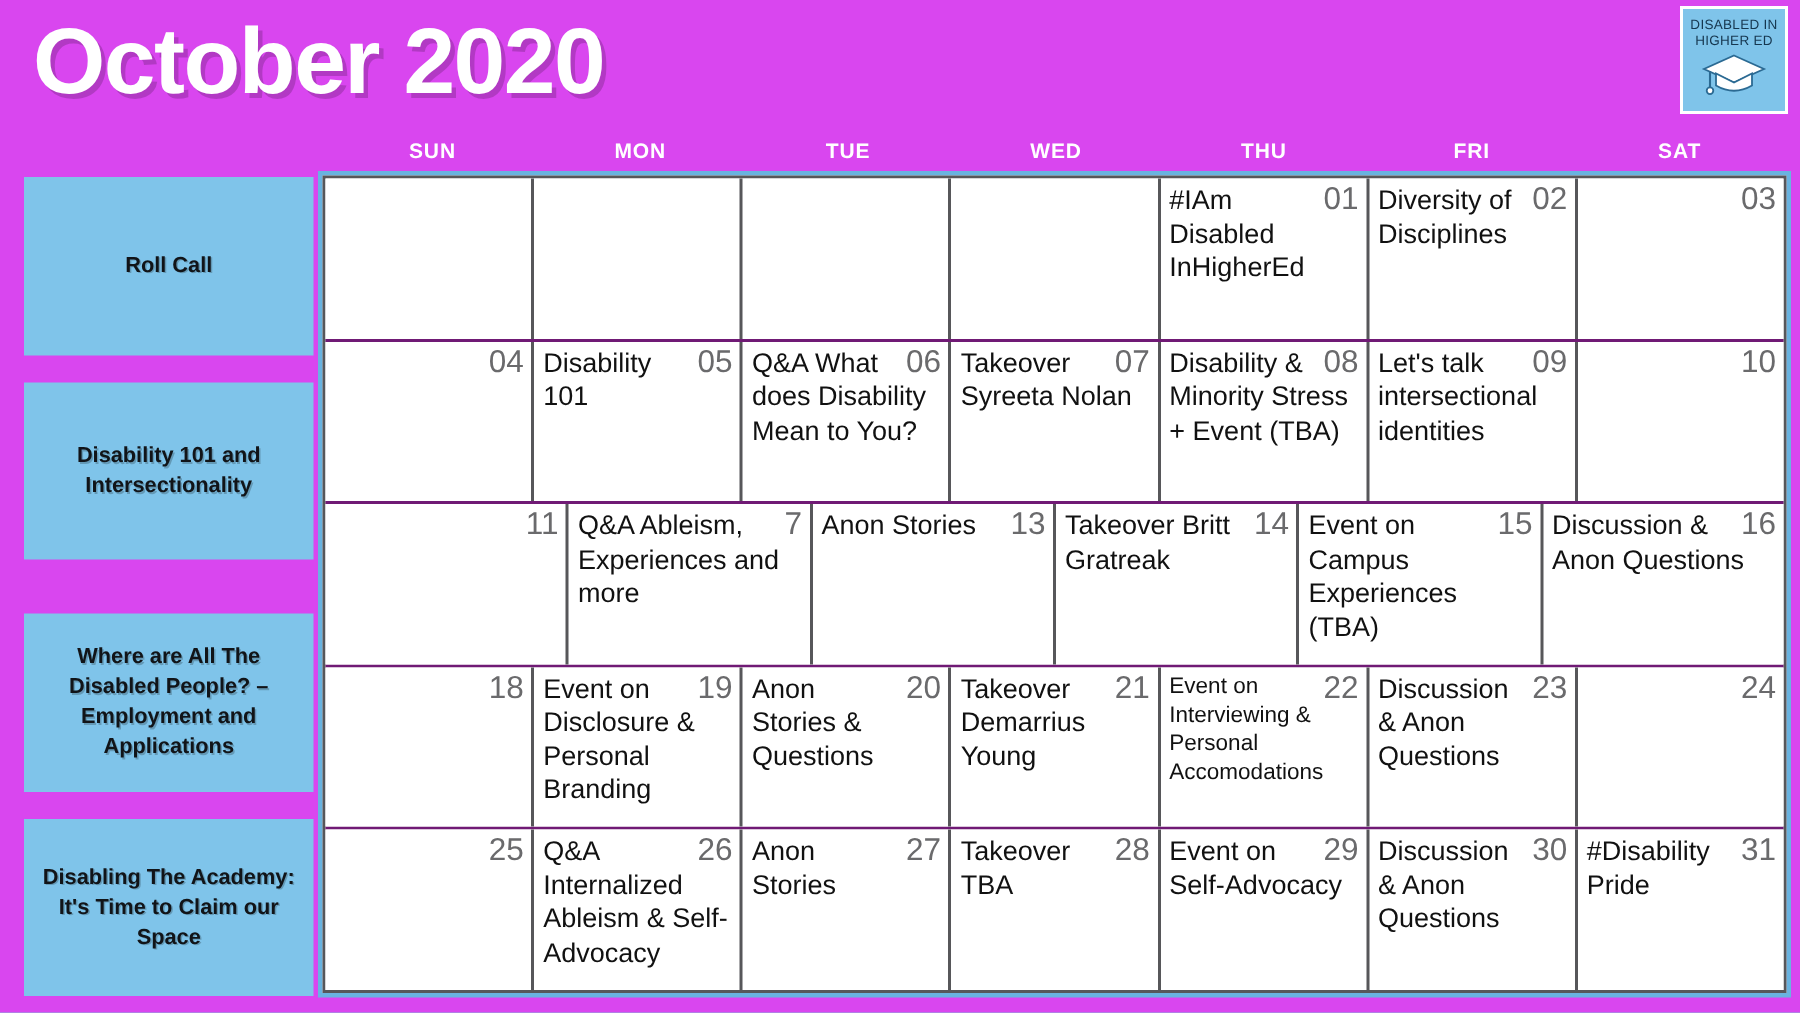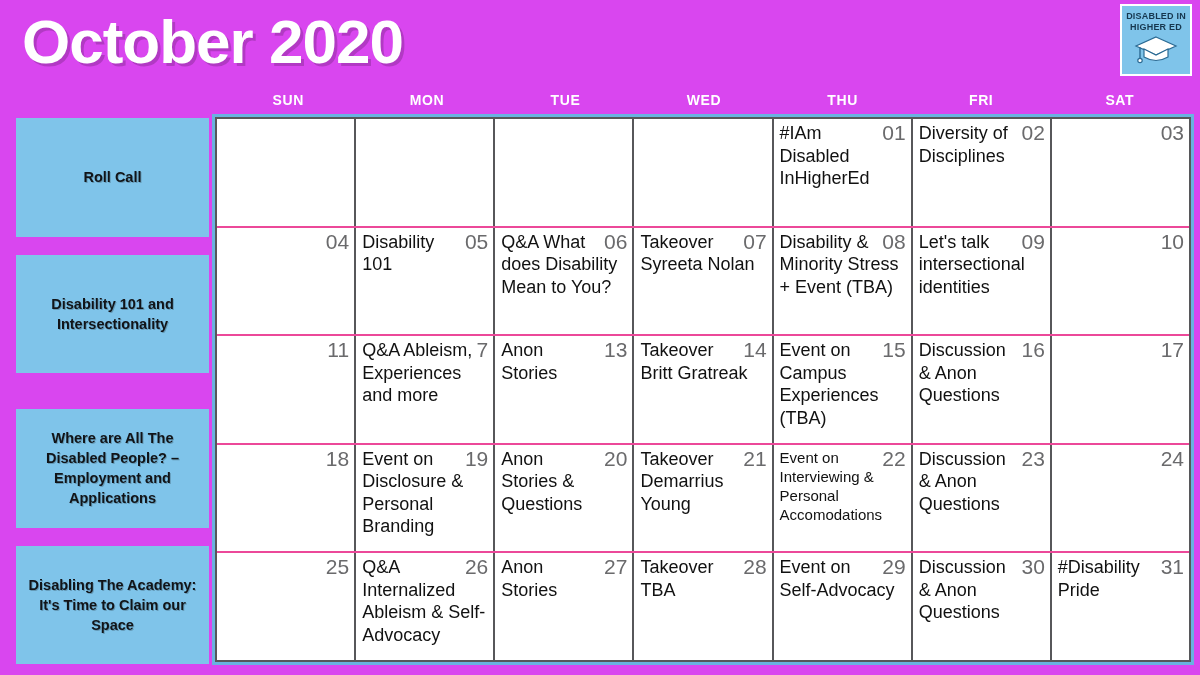--- a/index.html
+++ b/index.html
@@ -46,21 +46,21 @@
     border: 2px solid #ffffff;
     box-sizing: border-box;
     display: flex;
     flex-direction: column;
     align-items: center;
     justify-content: flex-start;
     padding-top: 5px;
   }
   #logo .logo-line {
     font-size: 9px;
-    font-weight: bold;
+    font-weight: normal;
     color: #16374f;
     letter-spacing: 0.2px;
     line-height: 11px;
     text-align: center;
   }
   #logo .cap-wrap {
     margin-top: 2px;
   }
 
   
@@ -125,21 +125,21 @@
     box-sizing: border-box;
     background: #ffffff;
     display: flex;
     flex-direction: column;
   }
   .week-row {
     flex: 1 1 0;
     display: flex;
     min-height: 0;
   }
-  .week-row + .week-row { border-top: 2px solid #ec4899; }
+  .week-row + .week-row { border-top: 2px solid #701a75; }
 
   .day-cell {
     flex: 1 1 0;
     position: relative;
     background: #ffffff;
     box-sizing: border-box;
     padding: 3px 5px 3px 6px;
     min-width: 0;
     overflow: hidden;
   }
@@ -278,23 +278,20 @@
             <div class="day-text">Takeover Britt Gratreak</div>
           </div>
           <div class="day-cell">
             <span class="day-num">15</span>
             <div class="day-text">Event on Campus Experiences (TBA)</div>
           </div>
           <div class="day-cell">
             <span class="day-num">16</span>
             <div class="day-text">Discussion &amp; Anon Questions</div>
           </div>
-          <div class="day-cell">
-            <span class="day-num">17</span>
-          </div>
         </div>
         <div class="week-row">
           <div class="day-cell">
             <span class="day-num">18</span>
           </div>
           <div class="day-cell">
             <span class="day-num">19</span>
             <div class="day-text">Event on Disclosure &amp; Personal Branding</div>
           </div>
           <div class="day-cell">

